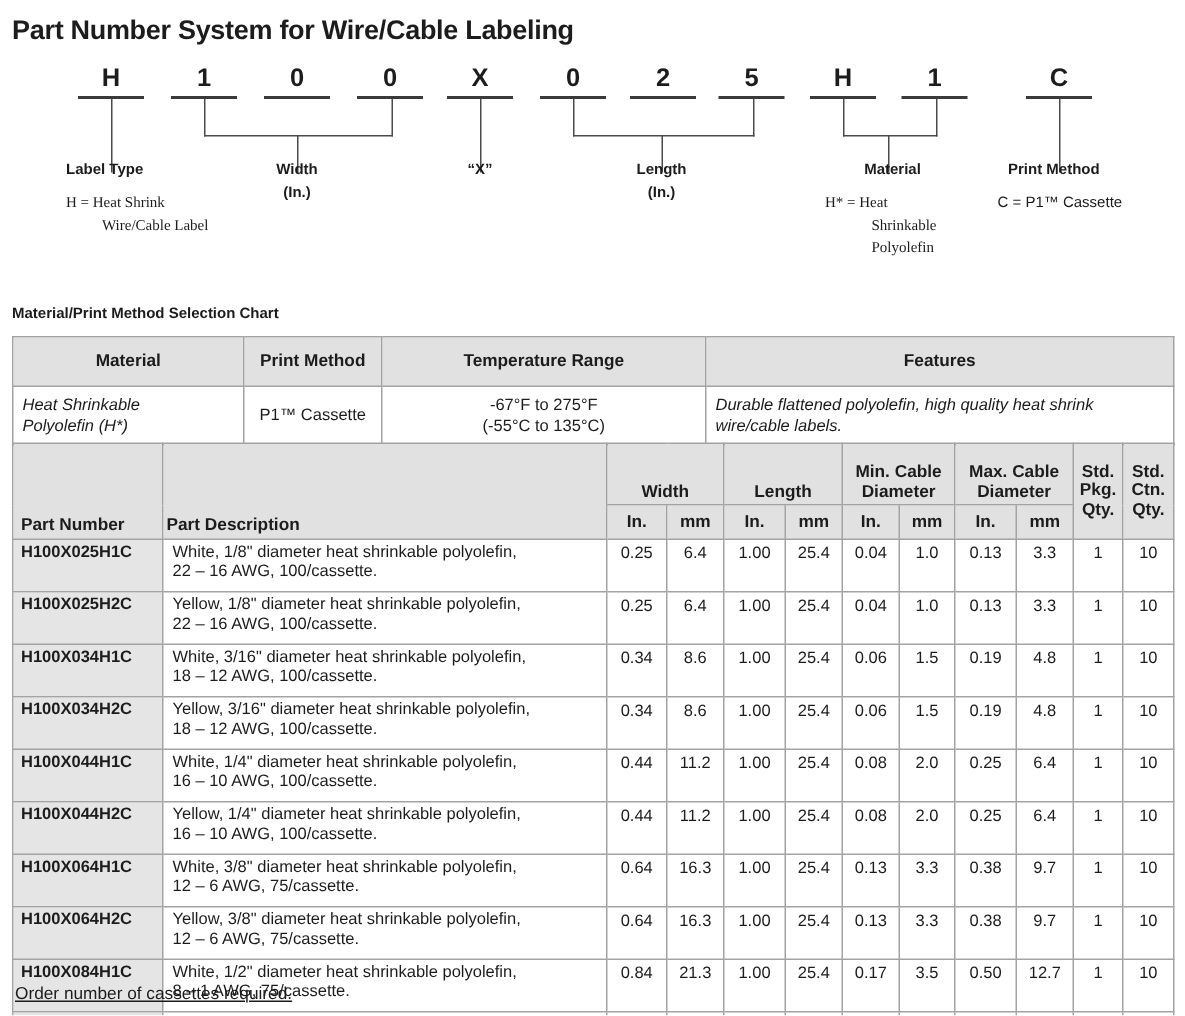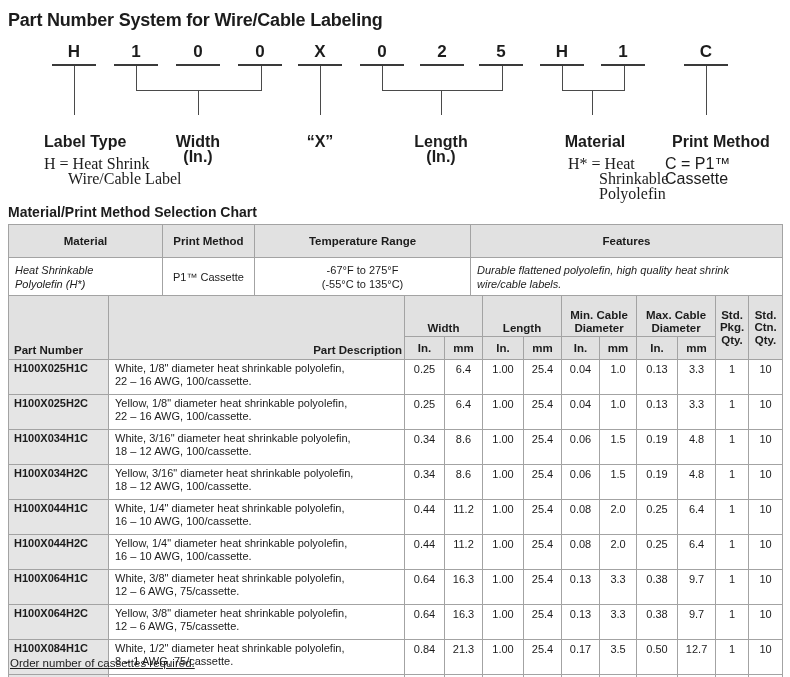--- a/index.html
+++ b/index.html
@@ -17,47 +17,47 @@
   .diagram { position:absolute; left:0; top:38px; width:790px; height:166px; }
   .dchar {
     position:absolute; top:4px; width:44px; height:21px; text-align:center;
     font-size:17px; font-weight:bold; border-bottom:2px solid #3a3a3a; padding-bottom:1px;
   }
   .stem { position:absolute; width:0; border-left:1px solid #4a4a4a; }
   .stem-single { top:28px; height:49px; }
   .bracket { position:absolute; top:28px; height:24px;
     border-left:1px solid #4a4a4a; border-right:1px solid #4a4a4a; border-bottom:1px solid #4a4a4a; }
   .bstem { top:52px; height:25px; }
-  .dlabel { position:absolute; top:96px; font-size:16px; line-height:15px; }
+  .dlabel { position:absolute; top:68px; font-size:10px; line-height:15px; }
   .dlabel .lt { font-weight:bold; }
   .dlabel .ls { margin-top:7px; font-weight:normal; }
   .hang { white-space:pre-line;font-family:Liberation Serif, serif; }
   .ctr { text-align:center; }
 
   
-  .h2 { position:absolute; left:8px; top:204px; font-size:14px; font-weight:bold; }
+  .h2 { position:absolute; left:8px; top:204px; font-size:10px; font-weight:bold; }
 
   
   table { border-collapse:collapse; table-layout:fixed; }
   th, td { border:1px solid #a3a3a3; overflow:hidden; }
   th { background:#e1e1e1; font-weight:bold; }
 
   
   .sel { position:absolute; left:8px; top:224px; width:774px; }
   .sel th { font-size:11.5px; height:28px; text-align:center; vertical-align:middle; padding:2px 4px; }
   .sel td { font-size:11px; line-height:14px; height:34px; vertical-align:middle; padding:2px 6px; }
   .sel td.c { text-align:center; }
   .sel td.l { text-align:left;font-style:italic; }
 
   
   .main { position:absolute; left:8px; top:295px; width:774px; }
   .main thead th { font-size:11.5px; line-height:12.5px; padding:1px 2px; }
   .main th.grp { vertical-align:bottom; text-align:center; padding-bottom:2px; height:37px; }
   .main th.pnh { vertical-align:bottom; text-align:left; padding:2px 3px 3px 5px; }
-  .main th.dsh { vertical-align:bottom; text-align:right; padding-bottom:3px; }
+  .main th.dsh { vertical-align:bottom; text-align:left; padding-bottom:3px; }
   .main th.qty { vertical-align:middle; text-align:center; }
   .main th.unit { height:20px; text-align:center; vertical-align:middle; }
   .main td { font-size:11px; line-height:13px; vertical-align:top; padding:2px 3px 1px; height:30px; }
   .main td.pn { background:#e5e5e5; font-weight:bold; padding-left:5px; }
   .main td.desc { padding-left:6px; }
   .main td.num { text-align:center; padding-top:3px; }
 
   
   .footnote { position:absolute; left:10px; top:657px; font-size:11.5px;text-decoration:underline; }
 </style>
@@ -103,21 +103,21 @@
     </div>
     <div class="dlabel ctr" style="left:290px;width:60px">
       <div class="lt">“X”</div>
     </div>
     <div class="dlabel ctr" style="left:381px;width:120px">
       <div class="lt pre">Length
 (In.)</div>
     </div>
     <div class="dlabel" style="left:540px;width:110px">
       <div class="lt ctr">Material</div>
-      <div class="ls hang" style="margin-left:28px;padding-left:31px;text-indent:-31px">H* = Heat
+      <div class="ls hang" style="margin-left:10px;padding-left:31px;text-indent:-31px">H* = Heat
 Shrinkable
 Polyolefin</div>
     </div>
     <div class="dlabel" style="left:641px;width:140px">
       <div class="lt" style="margin-left:31px">Print Method</div>
       <div class="ls" style="margin-left:24px">C = P1™ Cassette</div>
     </div>
   </div>
 
   <div class="h2">Material/Print Method Selection Chart</div>

